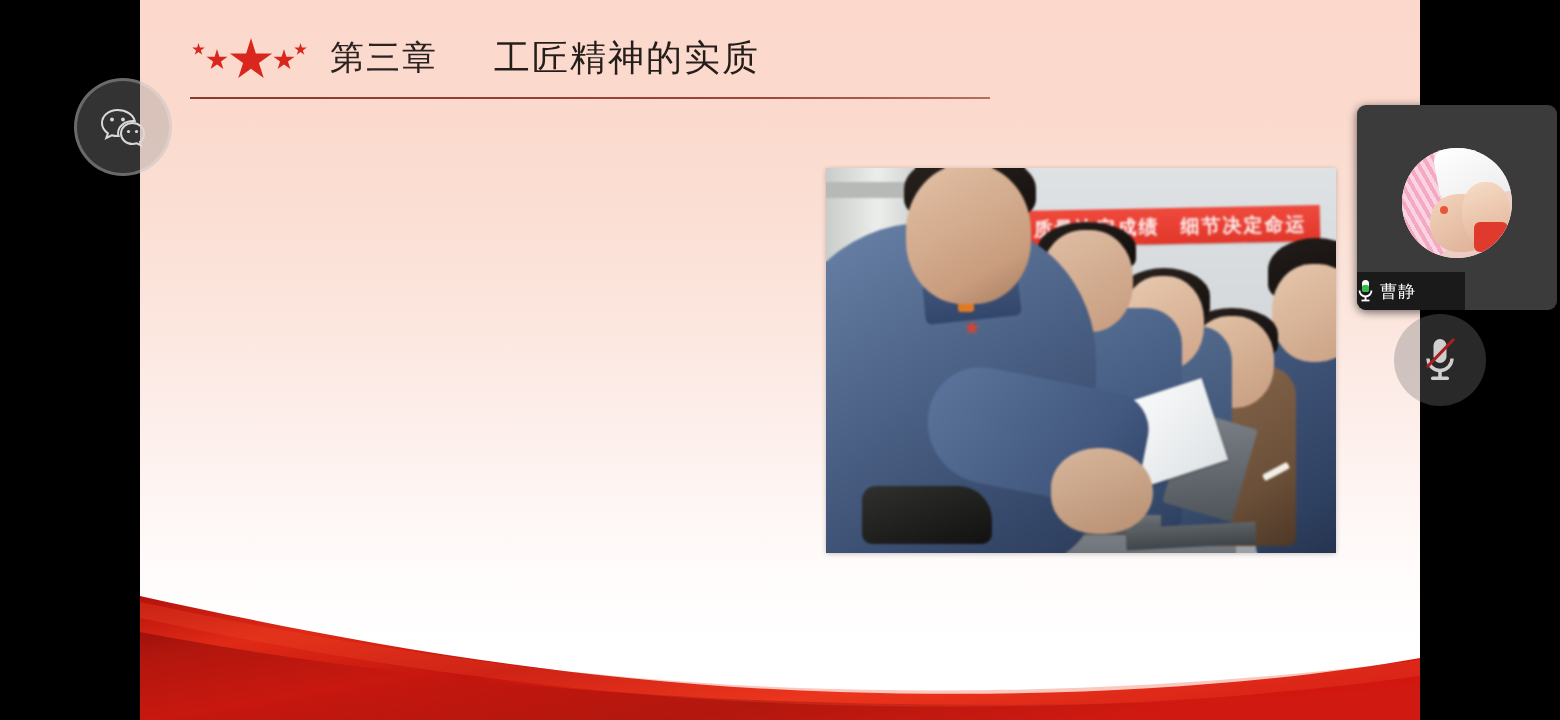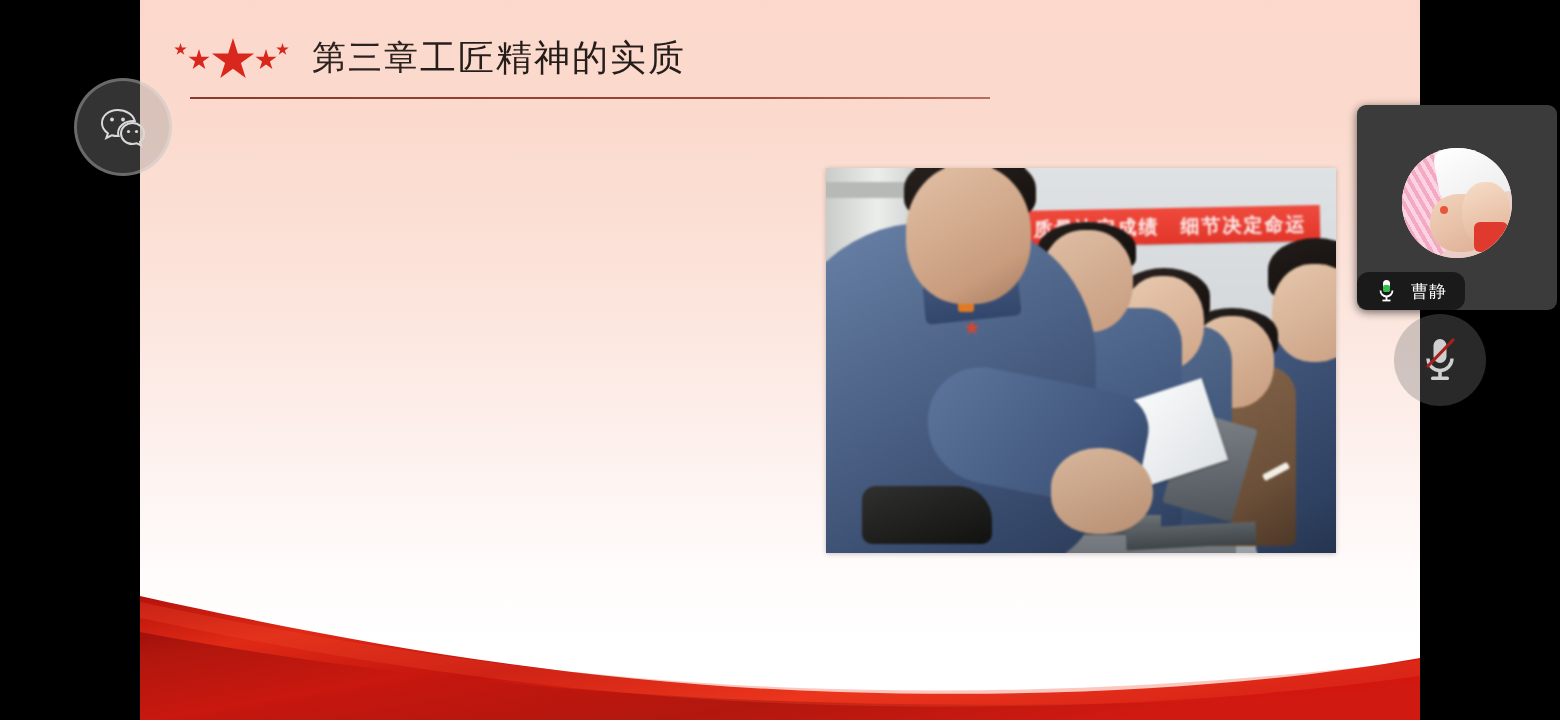--- a/index.html
+++ b/index.html
@@ -22,21 +22,21 @@
         #fdeeea 58%,
         #fef6f4 70%,
         #fffcfb 80%,
         #ffffff 90%,
         #ffffff 100%);
     overflow:hidden;
   }
 
   
   #titleRow{
-    position:absolute;left:32px;top:22px;width:850px;height:72px;
+    position:absolute;left:50px;top:22px;width:850px;height:72px;
     display:flex;align-items:center;
   }
   #stars{position:relative;width:118px;height:46px;flex:0 0 auto;margin-right:22px;}
   .star{
     position:absolute;background:#d9271e;
     clip-path:polygon(50% 0%,61% 35%,98% 35%,68% 57%,79% 91%,50% 70%,21% 91%,32% 57%,2% 35%,39% 35%);
   }
   .s-xs{width:13px;height:13px;}
   .s-sm{width:22px;height:22px;}
   .s-lg{width:44px;height:44px;}
@@ -44,21 +44,21 @@
   #st2{left:16px; top:14px;}
   #st3{left:39px; top:3px;}
   #st4{left:83px; top:14px;}
   #st5{left:104px;top:8px;}
 
   #chapterLabel{
     font-size:34px;color:#2b2320;letter-spacing:2px;
     font-family:"Liberation Serif","DejaVu Serif",serif;white-space:nowrap;
   }
   #chapterTitle{
-    font-size:36px;color:#241d1a;letter-spacing:2px;
+    font-size:36px;color:#241d1a;letter-spacing:2px;margin-left:56px;
     font-family:"Liberation Serif","DejaVu Serif",serif;white-space:nowrap;
   }
   #titleRule{
     position:absolute;left:50px;top:97px;width:800px;height:2px;
     background:linear-gradient(90deg,#8a3a2c 0%,#9c4636 70%,#b4705f 100%);
   }
 
   
   #bodyCopy{
     position:absolute;left:68px;top:128px;width:592px;
@@ -190,21 +190,21 @@
   #av-hand{left:28px;top:46px;width:62px;height:58px;border-radius:46%;
      background:linear-gradient(150deg,#f3d4bd,#dcae93);}
   #av-hand2{left:60px;top:34px;width:48px;height:62px;border-radius:46%;
      background:linear-gradient(160deg,#f7ddc8,#e0b296);}
   #av-red{left:72px;top:74px;width:34px;height:30px;background:#e0392e;border-radius:6px;}
   #av-tiny{left:38px;top:58px;width:8px;height:8px;background:#e8563c;border-radius:50%;}
 
   #pipNameBar{
     position:absolute;left:0;bottom:0;width:108px;height:38px;
     background:rgba(24,24,24,.92);
-    display:flex;align-items:center;gap:16px;padding-left:21px;box-sizing:border-box;border-radius:12px;
+    display:flex;align-items:center;gap:6px;padding-left:0;box-sizing:border-box;
   }
   #pipName{
     color:#fff;font-size:17px;letter-spacing:1px;
     font-family:"Liberation Sans","DejaVu Sans",sans-serif;
   }
 
   
   #muteBtn{
     position:absolute;left:1394px;top:314px;width:92px;height:92px;border-radius:50%;
     background:rgba(120,120,120,.34);

